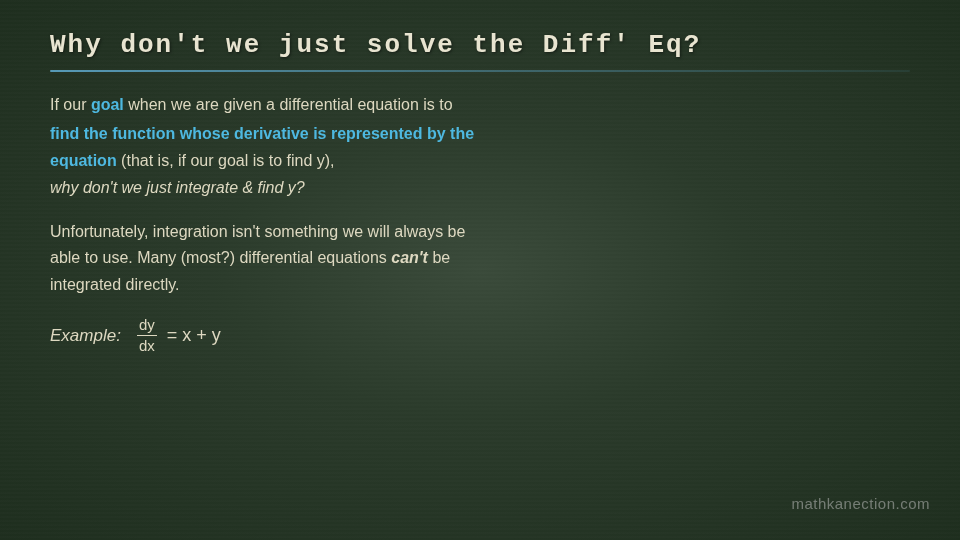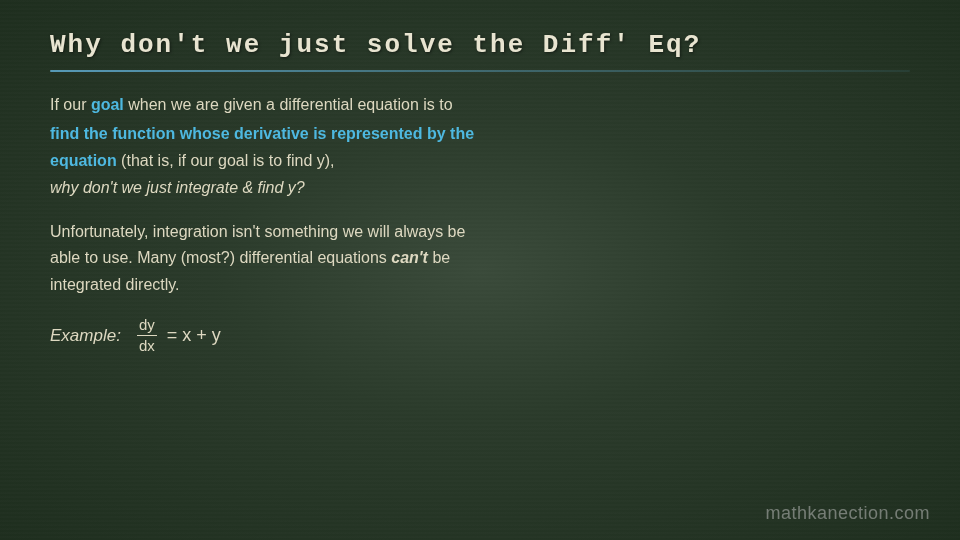--- a/index.html
+++ b/index.html
@@ -160,24 +160,24 @@
     }
 
     .eq-text {
       font-family: Arial, sans-serif;
       font-size: 18px;
       color: #ddd8c0;
     }
 
     .watermark {
       position: absolute;
-      bottom: 16px;
+      bottom: 28px;
       right: 30px;
       font-family: Arial, sans-serif;
-      font-size: 18px;
+      font-size: 15px;
       color: rgba(200,200,200,0.5);
       letter-spacing: 0.5px;
     }
   </style>
 </head>
 <body>
 
 <div class="chalkboard">
 
   <div class="title">Why don't we just solve the Diff'  Eq?</div>

